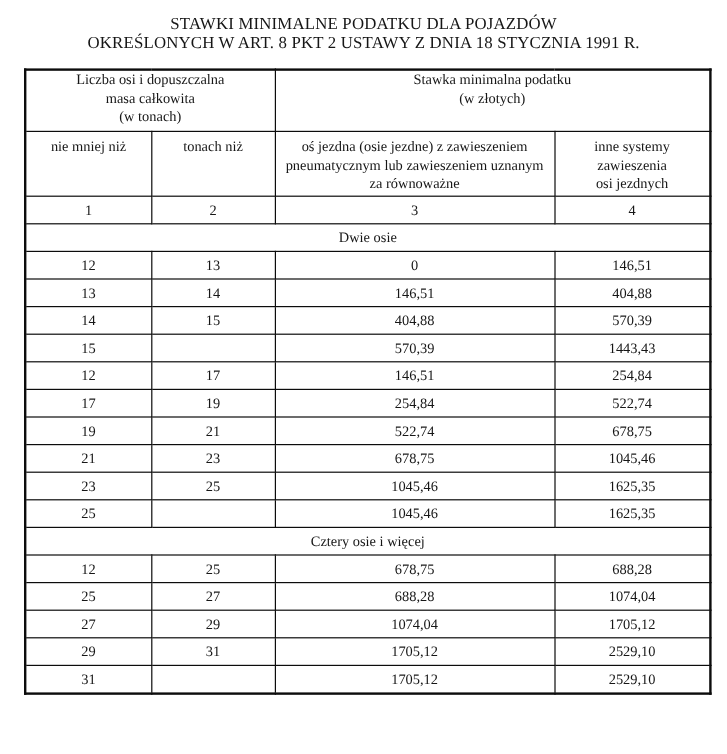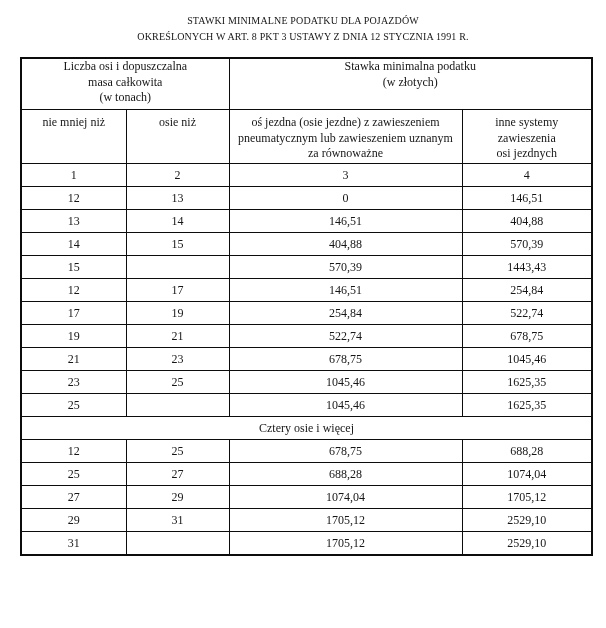--- a/index.html
+++ b/index.html
@@ -15,21 +15,21 @@
     overflow: hidden;
   }
   .page {
     width: 606px;
     height: 628px;
     background: #ffffff;
   }
   .doc-title {
     margin: 13px 10px 0 10px;
     text-align: center;
-    font-size: 10px;
+    font-size: 14px;
     line-height: 15.5px;
     letter-spacing: 0.15px;
     font-weight: normal;
   }
   table.tax-table {
     border-collapse: collapse;
     table-layout: fixed;
     width: 571px;
     margin: 13px 0 0 20px;
     border: 2px solid #0c0c0c;
@@ -64,54 +64,57 @@
     line-height: 14px;
   }
 </style>
 </head>
 <body>
 
 <div class="page">
 
   <div class="doc-title">
     <div>STAWKI MINIMALNE PODATKU DLA POJAZDÓW</div>
-    <div>OKREŚLONYCH W ART. 8 PKT 3 USTAWY Z DNIA 12 STYCZNIA 1991 R.</div>
+    <div>OKREŚLONYCH W ART. 8 PKT 2 USTAWY Z DNIA 18 STYCZNIA 1991 R.</div>
   </div>
 
   <table class="tax-table">
     <colgroup>
       <col style="width:105px">
       <col style="width:103px">
       <col style="width:233px">
       <col style="width:130px">
     </colgroup>
     <tbody>
       <tr class="hrow1">
         <td colspan="2">Liczba osi i dopuszczalna
 masa całkowita
 (w tonach)</td>
         <td colspan="2">Stawka minimalna podatku
 (w złotych)</td>
       </tr>
       <tr class="hrow2">
         <td>nie mniej niż</td>
-        <td>osie niż</td>
+        <td>tonach niż</td>
         <td>oś jezdna (osie jezdne) z zawieszeniem
 pneumatycznym lub zawieszeniem uznanym
 za równoważne</td>
         <td>inne systemy
 zawieszenia
 osi jezdnych</td>
       </tr>
       <tr class="num-row">
         <td>1</td>
         <td>2</td>
         <td>3</td>
         <td>4</td>
       </tr>
+    <tr>
+          <td colspan="4" class="section-cell">Dwie osie</td>
+        </tr>
         <tr>
           <td class="data-cell">12</td>
           <td class="data-cell">13</td>
           <td class="data-cell">0</td>
           <td class="data-cell">146,51</td>
         </tr>
         <tr>
           <td class="data-cell">13</td>
           <td class="data-cell">14</td>
           <td class="data-cell">146,51</td>

